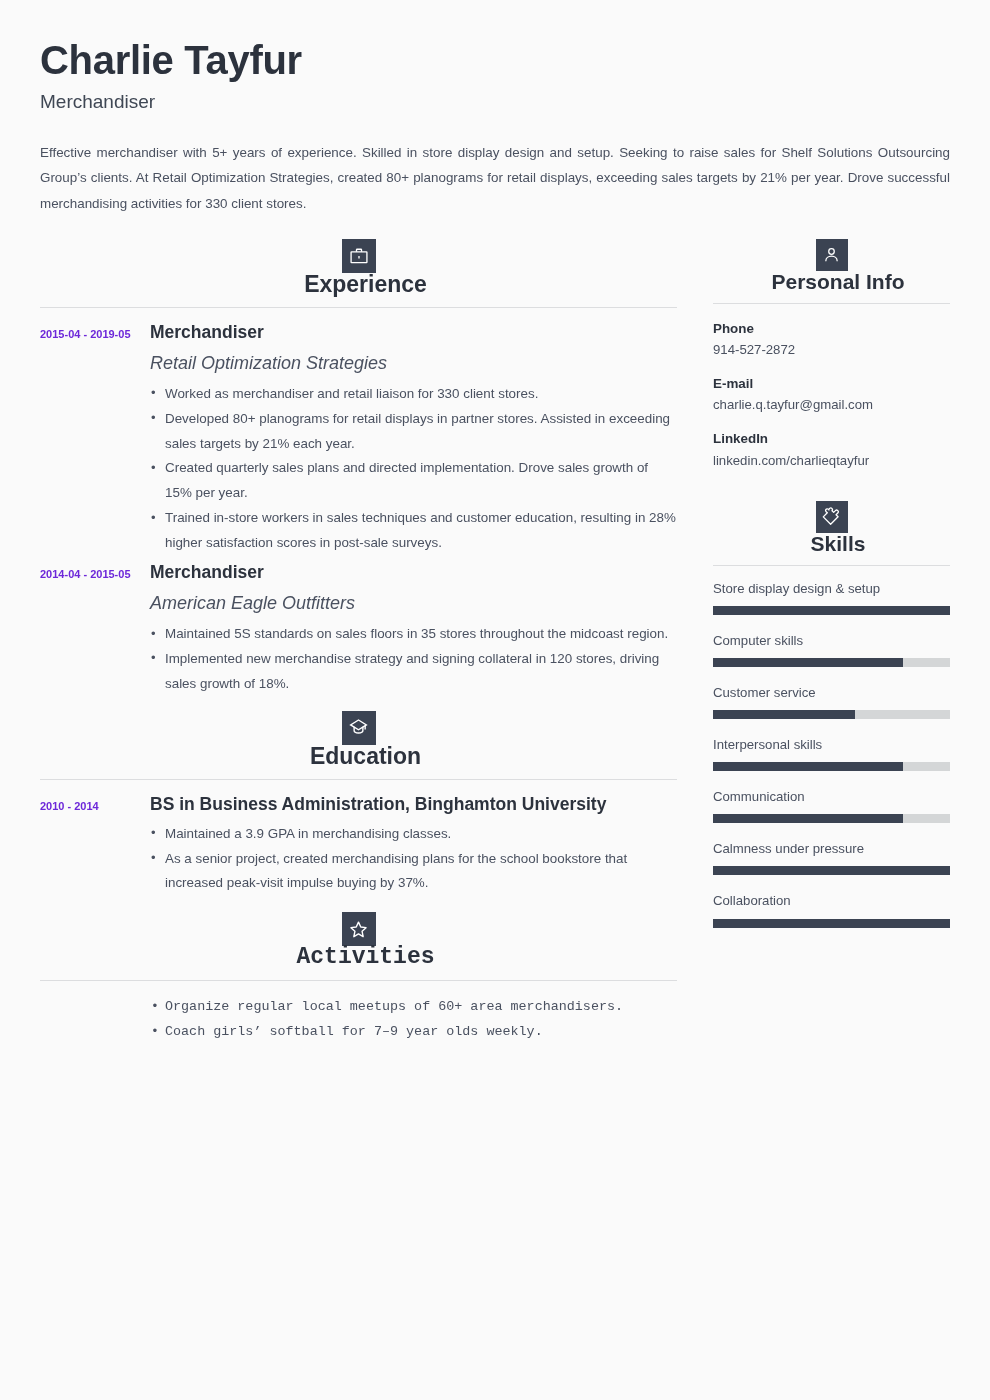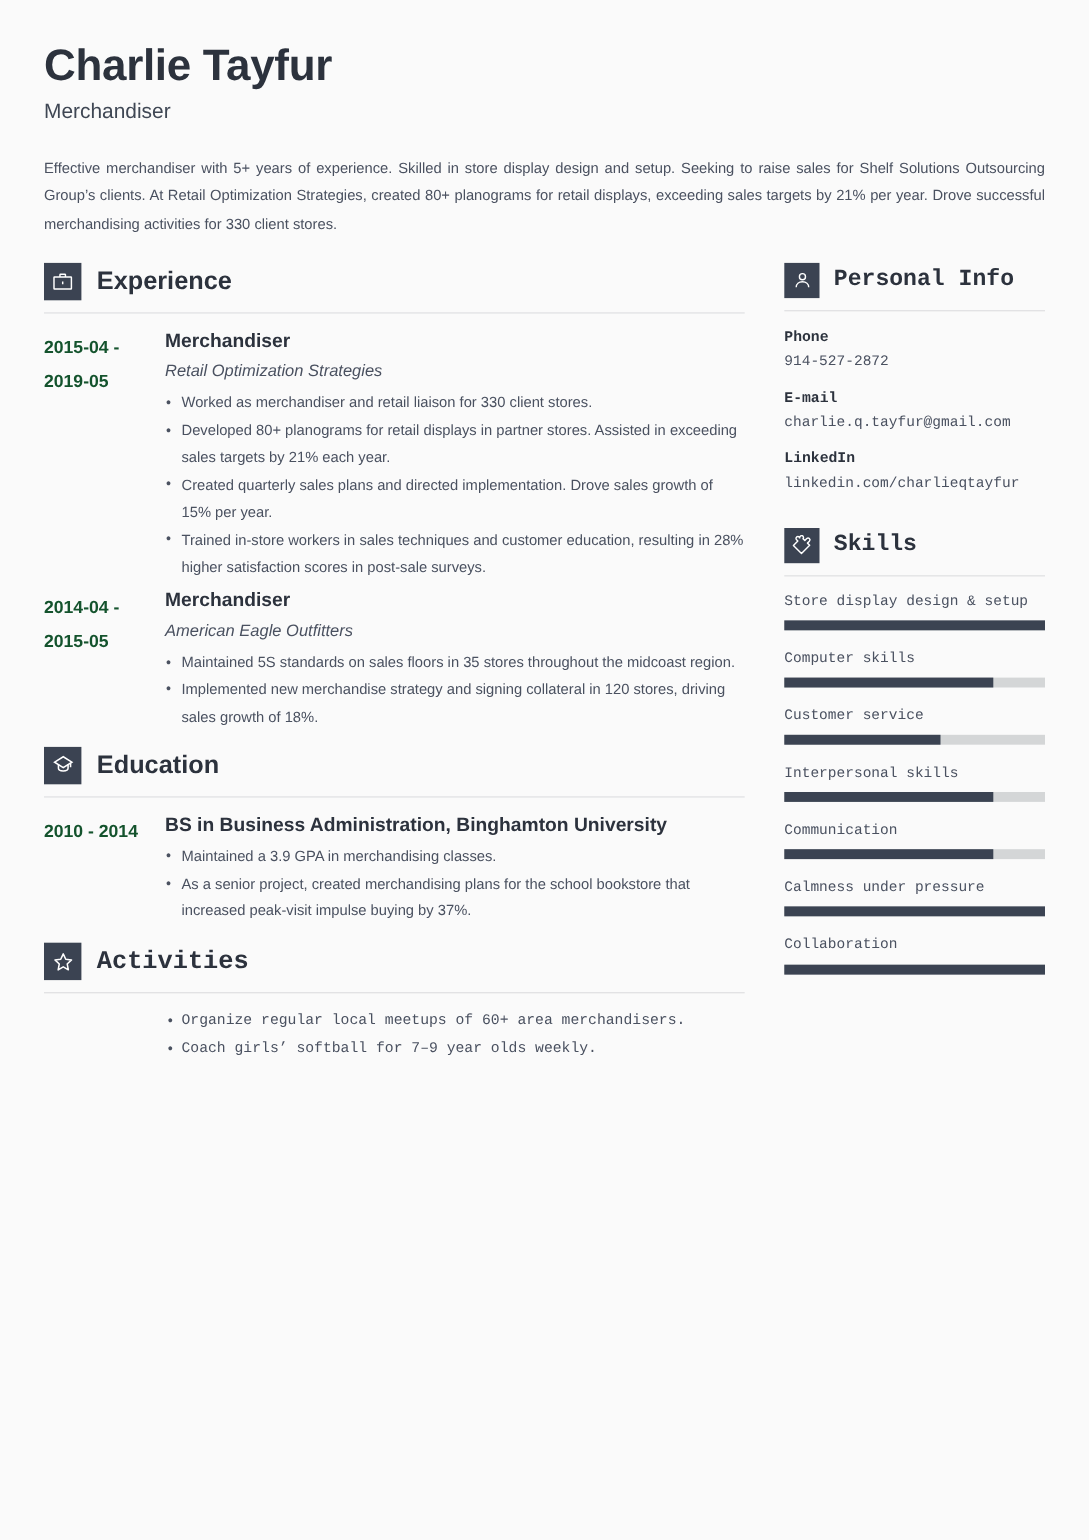--- a/index.html
+++ b/index.html
@@ -49,27 +49,28 @@
     width: 910px;
   }
 
   
   .body-cols {
     display: flex;
     align-items: flex-start;
   }
   .col-left { width: 637px; flex: 0 0 637px; }
   .col-gap  { width: 36px; flex: 0 0 36px; }
-  .col-right{ width: 237px; flex: 0 0 237px; font-family: Liberation Mono, monospace; }
+  .col-right{ width: 237px; flex: 0 0 237px; }
 
   
   .section-head {
     display: flex;
     align-items: center;
     margin-bottom: 0;
+    flex-direction: column;
   }
   .sec-icon {
     width: 34px;
     height: 34px;
     flex: 0 0 34px;
     background: #3b4352;
     display: flex;
     align-items: center;
     justify-content: center;
   }
@@ -93,36 +94,36 @@
 
   
   .entry {
     display: flex;
     align-items: flex-start;
     margin-bottom: 6px;
   }
   .entry-date {
     width: 110px;
     flex: 0 0 110px;
-    font-size: 16px;
-    font-weight: bold;
-    color: #14532d;
+    font-size: 11px;
+    font-weight: bold;
+    color: #6d28d9;
     line-height: 1.95;
     padding-top: 2px;
   }
   .entry-main { flex: 1 1 auto; }
   .entry-role {
     font-size: 17.5px;
     font-weight: bold;
     color: #2c323d;
     margin: 0 0 6px 0;
     line-height: 1.25;
   }
   .entry-org {
-    font-size: 15px;
+    font-size: 18px;
     font-style: italic;
     color: #4a5160;
     margin: 0 0 5px 0;
     line-height: 1.5;
   }
   ul.bullets {
     list-style: none;
     margin: 0;
     padding: 0;
   }

